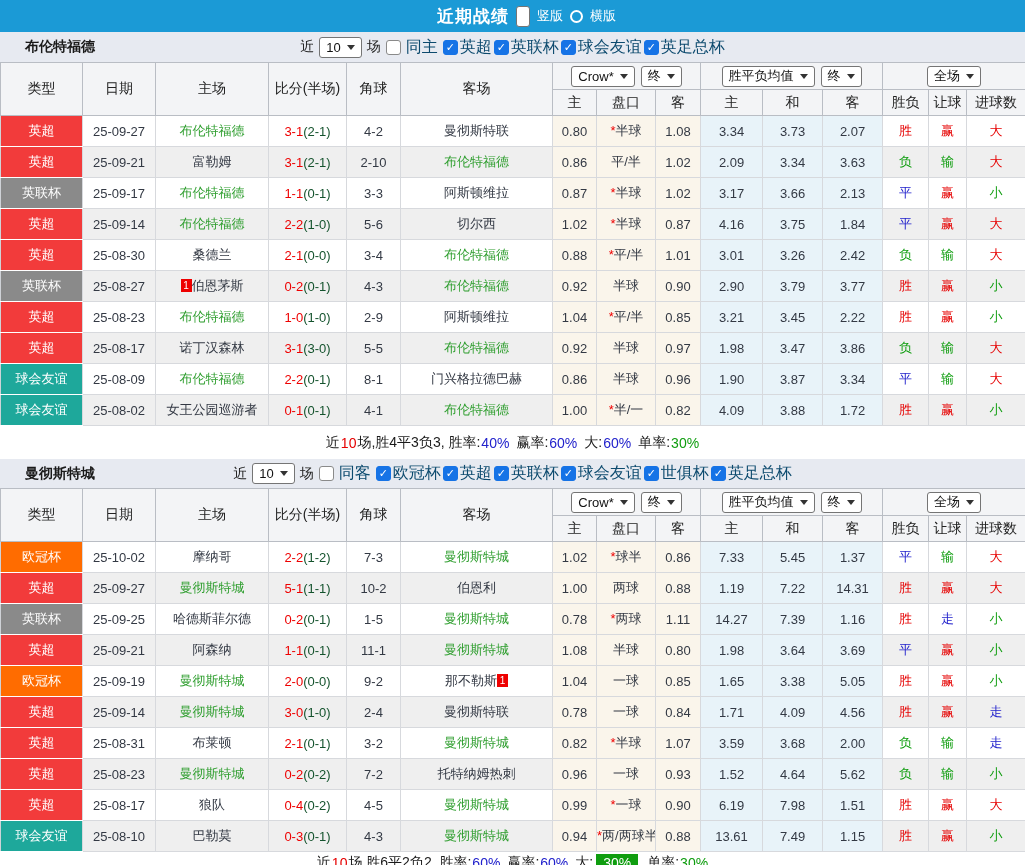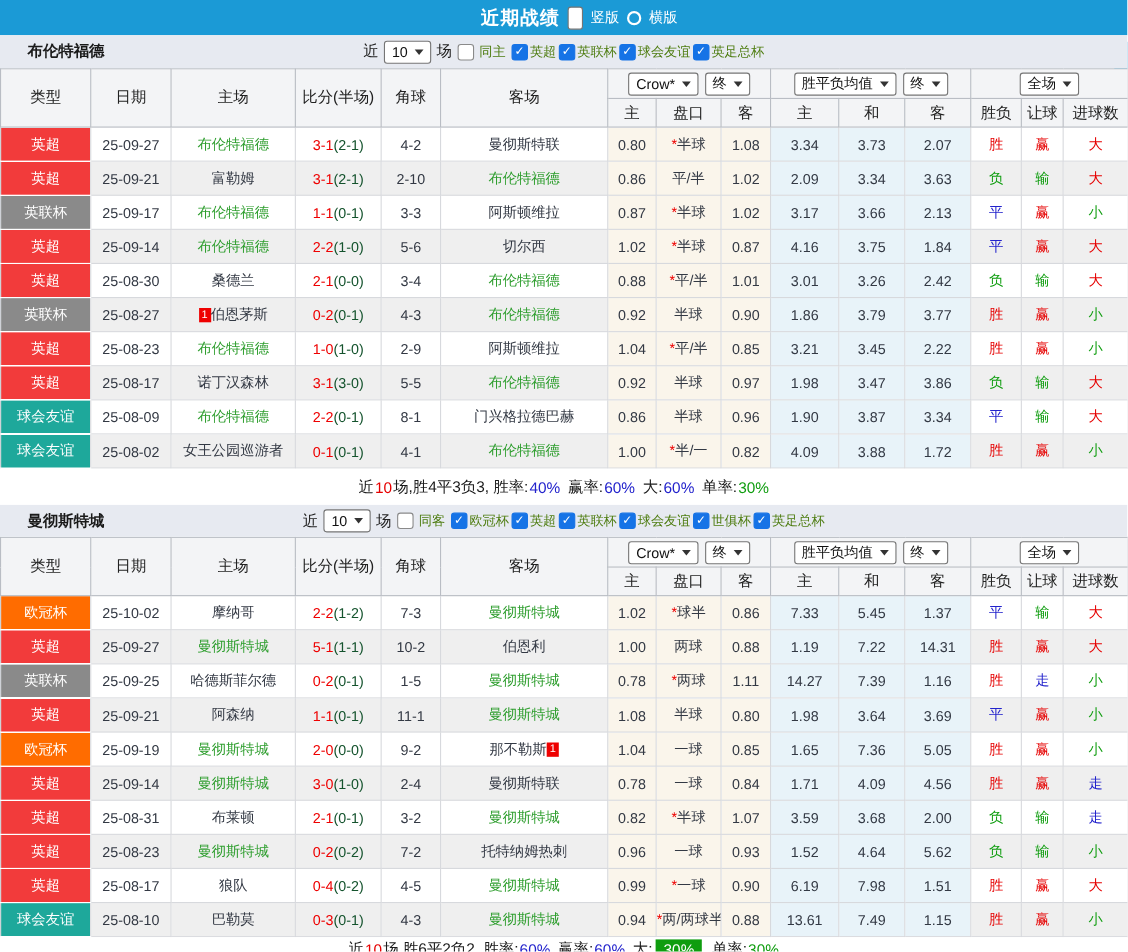--- a/index.html
+++ b/index.html
@@ -15,21 +15,21 @@
   .radio-label { font-size:13px; }
 
   
   .filterbar { height:30px; background:#e7eaf1; position:relative; display:flex; align-items:center; justify-content:center; gap:5px; font-size:14px; color:#222; }
   .filterbar .team { position:absolute; left:25px; font-weight:bold; font-size:14px; color:#1a1a1a; }
   .sel { display:inline-flex; align-items:center; gap:6px; background:#fff; border:1px solid #757575; border-radius:3px; padding:1px 6px; font-size:13px; color:#111; height:21px; cursor:pointer; }
   .chev { width:0; height:0; border-left:4px solid transparent; border-right:4px solid transparent; border-top:5px solid #333; }
   .cb { display:inline-flex; align-items:center; justify-content:center; width:15px; height:15px; border-radius:3px; font-size:11px; line-height:1; cursor:pointer; }
   .cb.checked { background:#1673e6; color:#fff; border:1px solid #1673e6; }
   .cb.unchecked { background:#fff; border:1px solid #8a8a8a; color:transparent; }
-  .cb-label { font-size:12px; color:#4d7c0f; }
+  .cb-label { font-size:16px; color:#0c4a6e; }
   .blue-corner { position:absolute; right:0; top:38px; width:12px; height:24px; background:#1b9ad6; }
 
   
   table { width:1025px; border-collapse:collapse; table-layout:fixed; }
   thead th { background:#f3f4f6; border:1px solid #b9bdc4; font-weight:normal; font-size:14px; color:#222; }
   thead tr.grp th { height:27px; border-bottom:1px solid #b9bdc4; }
   thead tr.sub th { height:26px; }
   .grp-cell { }
   .grp-inner { display:flex; align-items:center; justify-content:center; gap:6px; }
   tbody td { height:31px; text-align:center; font-size:13px; color:#333944; border:1px solid #d7d9dd; border-left:1px solid #cfd2d7; overflow:hidden; white-space:nowrap; }
@@ -256,21 +256,21 @@
           <tr>
     <td class="lg lg-gray">英联杯</td>
     <td class="alt-bg">25-08-27</td>
     <td class="alt-bg"><span class="mini-badge">1</span><span>伯恩茅斯</span></td>
     <td class="alt-bg"><span class="ft">0-2</span><span class="ht">(0-1)</span></td>
     <td class="alt-bg">4-3</td>
     <td class="alt-bg"><span class="tm-green">布伦特福德</span></td>
     <td class="odd-c">0.92</td>
     <td class="odd-c"><span class="star"></span><span>半球</span></td>
     <td class="odd-c">0.90</td>
-    <td class="avg-c">1.86</td>
+    <td class="avg-c">2.90</td>
     <td class="avg-c">3.79</td>
     <td class="avg-c">3.77</td>
     <td class="alt-bg c-red">胜</td>
     <td class="alt-bg c-red">赢</td>
     <td class="alt-bg c-green">小</td>
   </tr>
           <tr>
     <td class="lg lg-red">英超</td>
     <td class="alt-bg">25-08-23</td>
     <td class="alt-bg"><span class="tm-green">布伦特福德</span></td>
@@ -526,21 +526,21 @@
     <td class="lg lg-orange">欧冠杯</td>
     <td class="alt-bg">25-09-19</td>
     <td class="alt-bg"><span class="tm-green">曼彻斯特城</span></td>
     <td class="alt-bg"><span class="ft">2-0</span><span class="ht">(0-0)</span></td>
     <td class="alt-bg">9-2</td>
     <td class="alt-bg"><span>那不勒斯</span><span class="mini-badge">1</span></td>
     <td class="odd-c">1.04</td>
     <td class="odd-c"><span class="star"></span><span>一球</span></td>
     <td class="odd-c">0.85</td>
     <td class="avg-c">1.65</td>
-    <td class="avg-c">7.36</td>
+    <td class="avg-c">3.38</td>
     <td class="avg-c">5.05</td>
     <td class="alt-bg c-red">胜</td>
     <td class="alt-bg c-red">赢</td>
     <td class="alt-bg c-green">小</td>
   </tr>
           <tr>
     <td class="lg lg-red">英超</td>
     <td class="alt-bg">25-09-14</td>
     <td class="alt-bg"><span class="tm-green">曼彻斯特城</span></td>
     <td class="alt-bg"><span class="ft">3-0</span><span class="ht">(1-0)</span></td>

